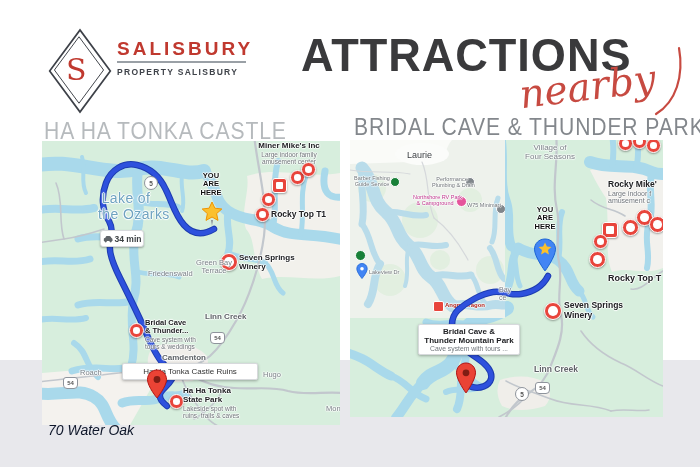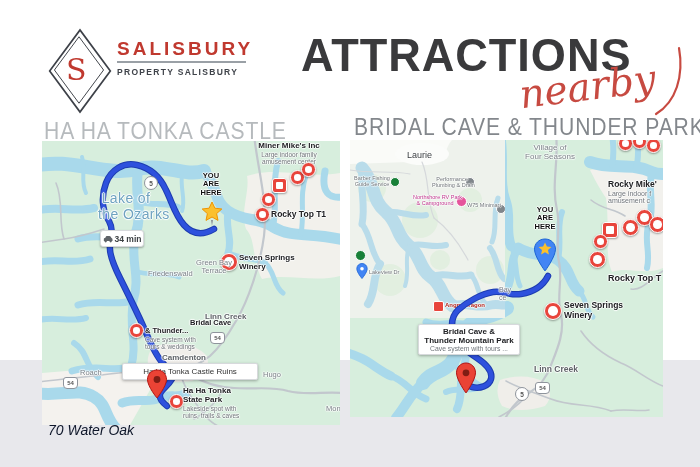--- a/index.html
+++ b/index.html
@@ -183,21 +183,21 @@
     <div class="lbl town-sm tc" style="left:144px;top:118px;width:56px;">
       <div>Green Bay</div>
       <div>Terrace</div>
     </div>
     <div class="lbl town-sm" style="left:106px;top:129px;">Friedenswald</div>
     <div class="lbl town" style="left:163px;top:172px;">Linn Creek</div>
     <div class="rb-shield" style="left:168px;top:191px;">54</div>
 
     <div class="pinc" style="left:87px;top:182px;"></div>
     <div class="lbl" style="left:103px;top:178px;">
-      <div class="poi-t" style="font-size:7.5px;padding-left:45px;">Bridal Cave</div>
+      <div class="poi-t" style="font-size:7.5px;">Bridal Cave</div>
       <div class="poi-t" style="font-size:7.5px;">&amp; Thunder...</div>
       <div class="poi-s">Cave system with</div>
       <div class="poi-s">tours &amp; weddings</div>
     </div>
     <div class="lbl town" style="left:120px;top:213px;">Camdenton</div>
 
     <div class="whitebox" style="left:80px;top:222px;width:134px;height:15px;line-height:15px;font-size:8px;color:#333;">Ha Ha Tonka Castle Ruins</div>
 
     <svg class="svgpin" style="left:104px;top:228px;" width="22" height="30" viewBox="0 0 22 30">
       <path d="M11,1 C5.5,1 1.5,5.2 1.5,10.5 C1.5,17.5 11,29 11,29 C11,29 20.5,17.5 20.5,10.5 C20.5,5.2 16.5,1 11,1 Z" fill="#ea4335" stroke="#b31412" stroke-width="1"></path>

